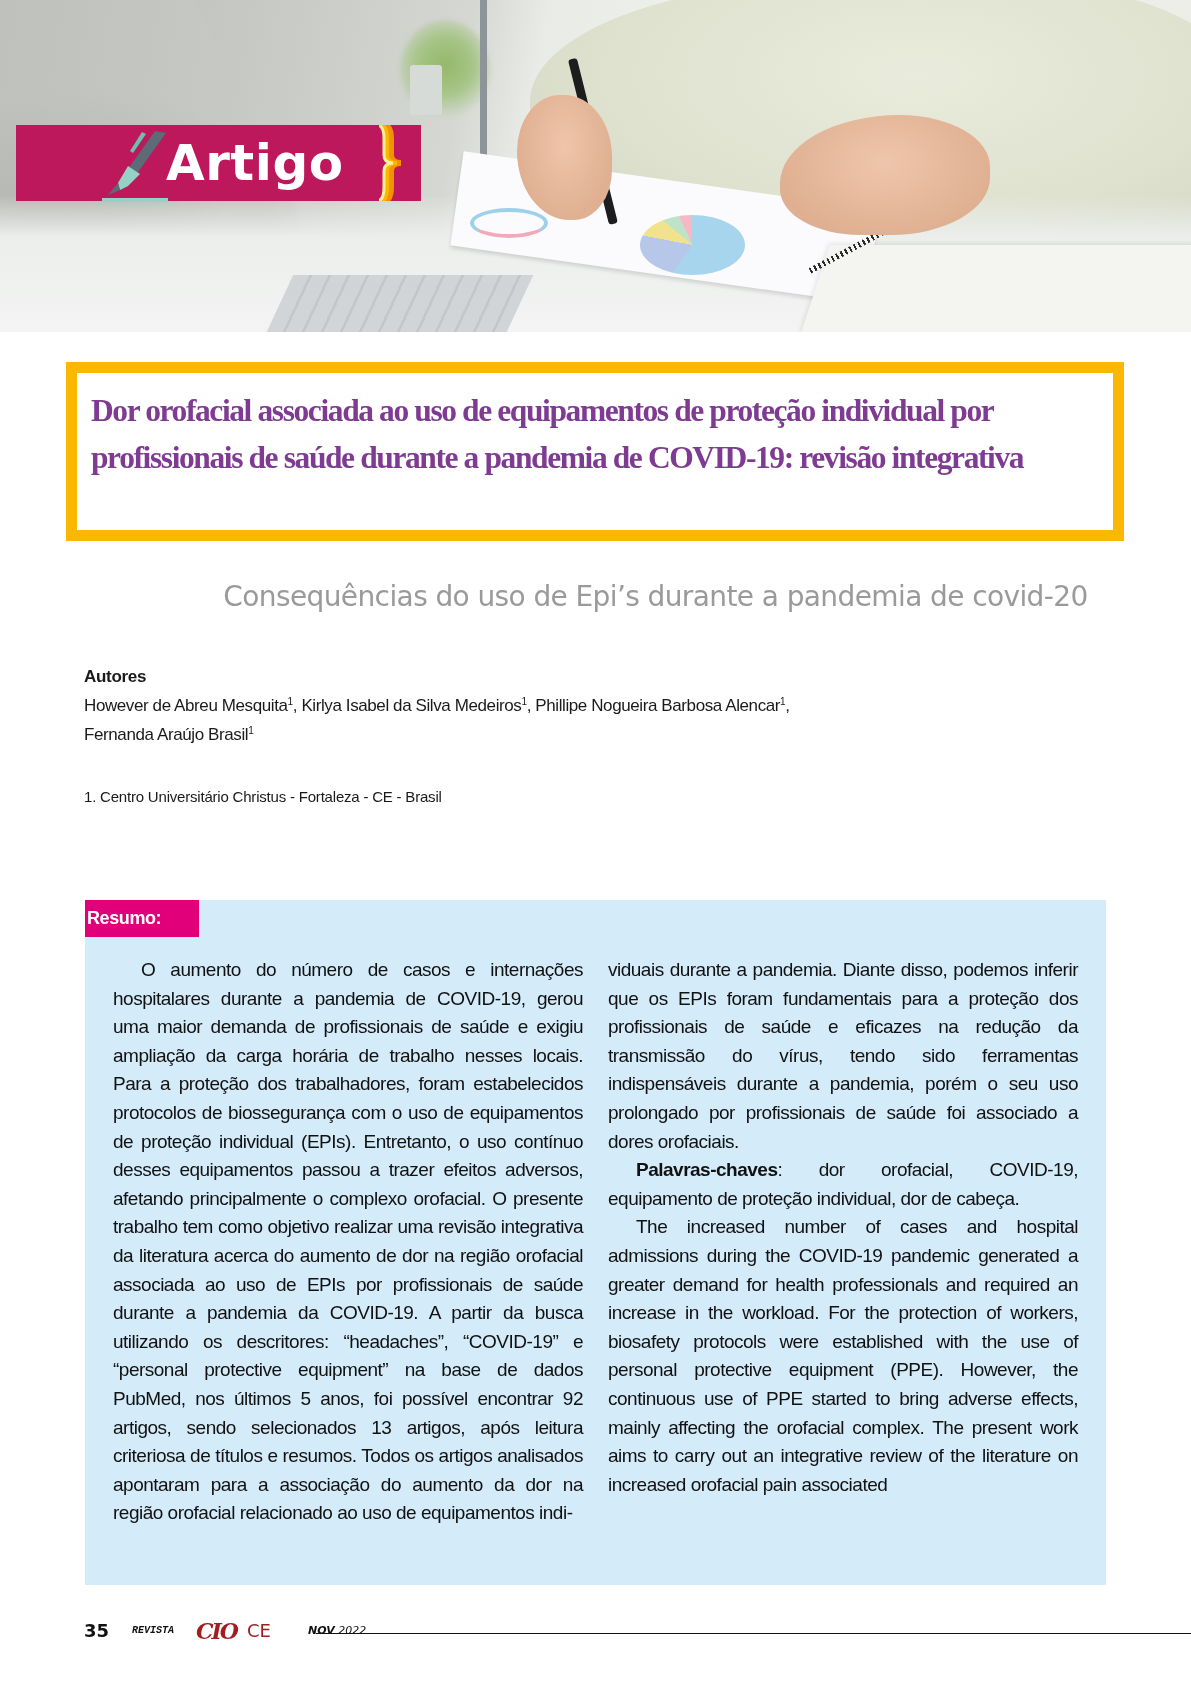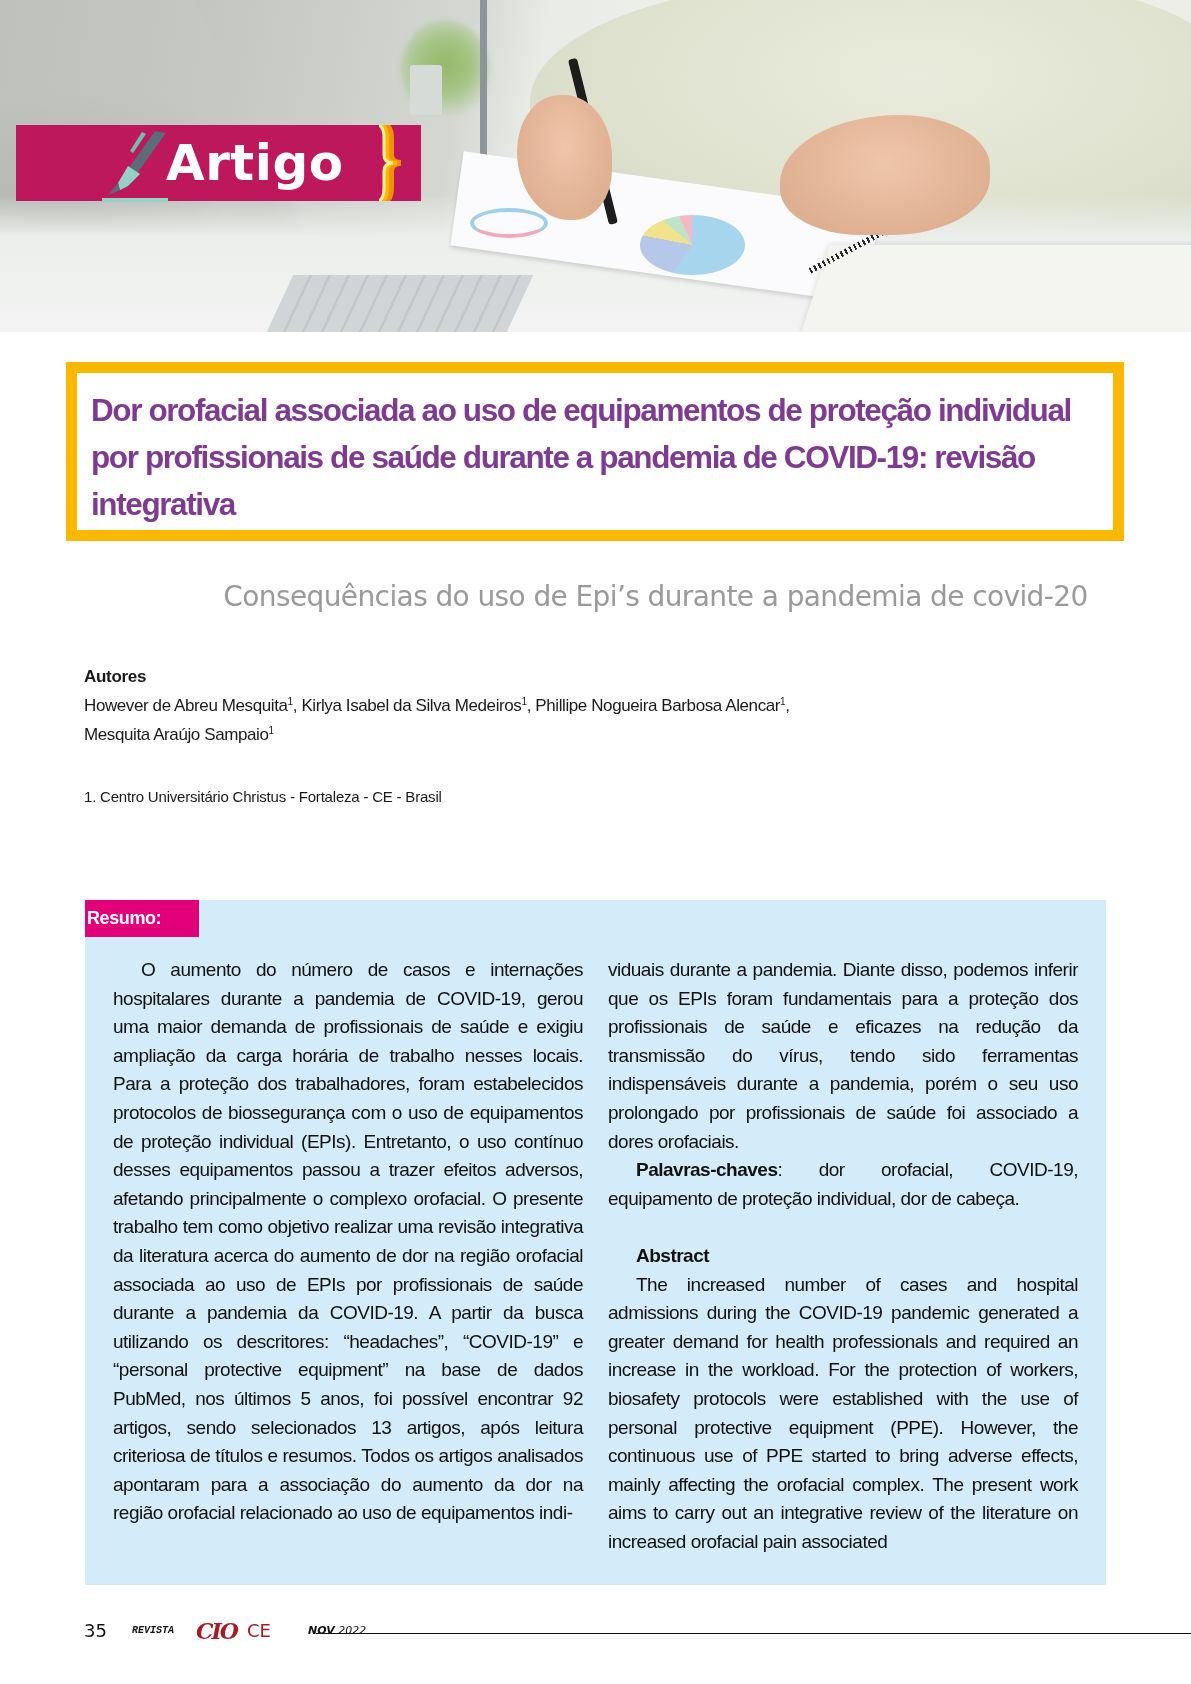--- a/index.html
+++ b/index.html
@@ -87,21 +87,21 @@
     letter-spacing: 0.5px;
   }
   .banner .brace { position: absolute; left: 363px; top: 0; width: 30px; height: 76px; }
   
   .title-box {
     position: absolute; left: 66px; top: 362px; width: 1036px; height: 157px;
     border: 11px solid #fbb800; background: #ffffff;
   }
   .title-box h1 {
     margin: 0; position: absolute; left: 14px; top: 14px; width: 1010px;
-    font-family: Liberation Sans, sans-serif; font-weight: bold; font-size: 31.5px;
+    font-family: Liberation Serif, serif; font-weight: bold; font-size: 31.5px;
     line-height: 47px; color: #7e3b91; letter-spacing: -1.4px;
   }
   
   .subtitle {
     position: absolute; left: 0; top: 580px; width: 1191px; text-align: center;
     font-family: "DejaVu Sans", sans-serif; font-size: 28px; color: #9a9a9a; letter-spacing: -0.6px;
     padding-left: 120px; box-sizing: border-box;
   }
   
   .authors { position: absolute; left: 84px; top: 664px; width: 900px; font-size: 17px; line-height: 25px; color: #1a1a1a; }
@@ -118,21 +118,21 @@
   }
   .col { position: absolute; top: 56px; width: 470px; font-size: 19px; line-height: 28.6px; color: #111111; text-align: justify; letter-spacing: -0.5px; }
   .col.left { left: 28px; }
   .col.right { left: 523px; }
   .col p { margin: 0; }
   .indent { text-indent: 28px; }
   .kw-label { font-weight: bold; }
   .abstract-heading { font-weight: bold; margin-top: 28.6px !important; padding-left: 28px; }
   
   .footer { position: absolute; left: 84px; top: 1620px; height: 28px; width: 1107px; }
-  .footer .page-num { position: absolute; left: 0; top: 0; font-family: "DejaVu Sans", sans-serif; font-weight: normal; font-size: 18px; color: #111; }
+  .footer .page-num { position: absolute; left: 0; top: 0; font-family: "DejaVu Sans", sans-serif; font-weight: bold; font-size: 18px; color: #111; }
   .footer .revista { position: absolute; left: 48px; top: 5px; font-family: Liberation Mono, monospace; font-weight: bold; font-style: italic; font-size: 10px; color: #111; }
   .footer .logo { position: absolute; left: 112px; top: -2px; font-family: "DejaVu Serif", serif; font-weight: bold; font-style: italic; font-size: 22px; color: #a11d22; letter-spacing: -2px; }
   .footer .logo-ce { position: absolute; left: 163px; top: 0px; font-family: "DejaVu Sans", sans-serif; font-size: 18px; color: #a11d22; }
   .footer .date { position: absolute; left: 196px; top: 4px; font-family: "DejaVu Sans", sans-serif; font-style: italic; font-size: 11px; color: #111; margin-left: 28px; }
   .footer .date b { font-weight: bold; }
   .footer .rule { position: absolute; left: 232px; top: 13px; right: 0; height: 1px; background: #111; }
 </style>
 </head>
 <body>
 
@@ -176,34 +176,33 @@
 </div>
 
 <div class="subtitle">Consequências do uso de Epi’s durante a pandemia de covid-20</div>
 
 <div class="authors">
   <div class="heading">Autores</div>
   <div class="names">
     <span>However de Abreu Mesquita</span><sup>1</sup>,
     <span>Kirlya Isabel da Silva Medeiros</span><sup>1</sup>,
     <span>Phillipe Nogueira Barbosa Alencar</span><sup>1</sup>,<br>
-    <span>Mesquita Araújo Sampaio</span><sup>1</sup>
+    <span>Fernanda Araújo Brasil</span><sup>1</sup>
   </div>
 </div>
 <div class="affiliation">1. Centro Universitário Christus - Fortaleza - CE - Brasil</div>
 
 <div class="resumo-box">
   <div class="resumo-tag">Resumo:</div>
   <div class="col left">
     <p class="indent">O aumento do número de casos e internações hospitalares durante a pandemia de COVID-19, gerou uma maior demanda de profissionais de saúde e exigiu ampliação da carga horária de trabalho nesses locais. Para a proteção dos trabalhadores, foram estabelecidos protocolos de biossegurança com o uso de equipamentos de proteção individual (EPIs). Entretanto, o uso contínuo desses equipamentos passou a trazer efeitos adversos, afetando principalmente o complexo orofacial. O presente trabalho tem como objetivo realizar uma revisão integrativa da literatura acerca do aumento de dor na região orofacial associada ao uso de EPIs por profissionais de saúde durante a pandemia da COVID-19. A partir da busca utilizando os descritores: “headaches”, “COVID-19” e “personal protective equipment” na base de dados PubMed, nos últimos 5 anos, foi possível encontrar 92 artigos, sendo selecionados 13 artigos, após leitura criteriosa de títulos e resumos. Todos os artigos analisados apontaram para a associação do aumento da dor na região orofacial relacionado ao uso de equipamentos indi-</p>
   </div>
   <div class="col right">
     <p>viduais durante a pandemia.  Diante disso, podemos inferir que os EPIs foram fundamentais para a proteção dos profissionais de saúde e eficazes na redução da transmissão do vírus, tendo sido ferramentas indispensáveis durante a pandemia, porém o seu uso prolongado por profissionais de saúde foi associado a dores orofaciais.</p>
     <p class="indent"><span class="kw-label">Palavras-chaves</span><span>: dor orofacial, COVID-19, equipamento de proteção individual, dor de cabeça.</span></p>
-    <p class="abstract-heading">Abstract</p>
     <p class="indent">The increased number of cases and hospital admissions during the COVID-19 pandemic generated a greater demand for health professionals and required an increase in the workload. For the protection of workers, biosafety protocols were established with the use of personal protective equipment (PPE). However, the continuous use of PPE started to bring adverse effects, mainly affecting the orofacial complex. The present work aims to carry out an integrative review of the literature on increased orofacial pain associated</p>
   </div>
 </div>
 
 <div class="footer">
   <span class="page-num">35</span>
   <span class="revista">REVISTA</span>
   <span class="logo">CIO</span>
   <span class="logo-ce">CE</span>
   <span class="date"><b>NOV</b> <span>2022</span></span>

